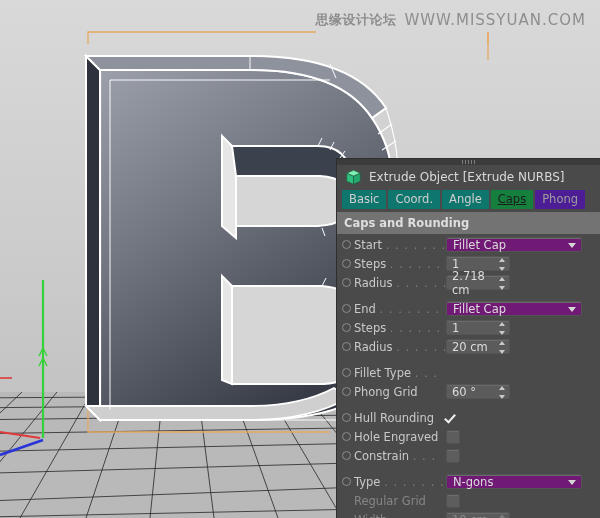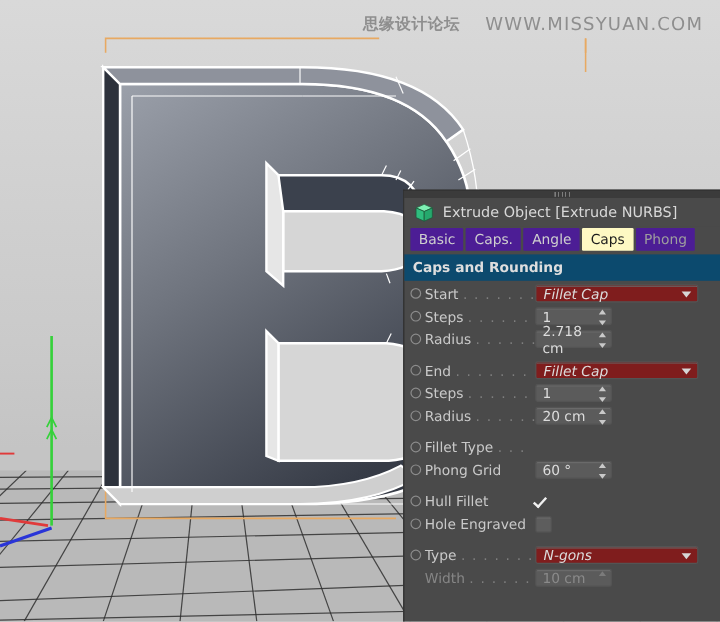--- a/index.html
+++ b/index.html
@@ -17,60 +17,60 @@
     background:#b9b9b9;overflow:hidden;}
   .floor svg{position:absolute;left:0;top:0;}
 
   
   .gizmo{position:absolute;left:0;top:280px;width:140px;height:200px;}
 
   
   .letterwrap{position:absolute;left:0;top:0;width:600px;height:518px;}
 
   
-  .watermark{position:absolute;top:11px;right:14px;display:flex;align-items:center;gap:21px;
+  .watermark{position:absolute;top:11px;right:14px;display:flex;align-items:center;gap:8px;
     color:#8e8e8e;letter-spacing:.5px;}
   .wm-cn{font-size:13px;font-weight:bold;}
   .wm-en{font-size:15px;letter-spacing:1px;}
 
   
   .panel{position:absolute;left:336px;top:158px;width:264px;height:360px;
     background:#4a4a4a;color:#d3d3d3;font-size:11.5px;
     border-top:1px solid #2e2e2e;border-left:1px solid #2e2e2e;}
   .panel-grip{position:absolute;left:0;top:0;width:264px;height:6px;background:#3b3b3b;}
   .panel-grip i{position:absolute;left:50%;top:1px;margin-left:-7px;width:14px;height:4px;
     background:repeating-linear-gradient(90deg,#7d7d7d 0 1px,transparent 1px 3px);}
   .titlebar{display:flex;align-items:center;gap:7px;height:24px;padding:0 16px 0 8px;
     margin-top:6px;background:#4a4a4a;}
   .title-text{font-size:12px;color:#d8d8d8;white-space:nowrap;}
   .cube-icon{width:17px;height:17px;flex:0 0 17px;}
 
   .tabs{display:flex;gap:2px;padding:1px 4px 3px 5px;background:#4a4a4a;}
-  .tab{padding:2px 7px 3px;background:#4c1d95;color:#cfcfcf;font-size:11.5px;
+  .tab{padding:2px 7px 3px;background:#0f766e;color:#cfcfcf;font-size:11.5px;
     border-radius:1px;line-height:14px;}
-  .tab.active{background:#fef9c3;color:#1c1c1c;}
+  .tab.active{background:#15803d;color:#1c1c1c;text-decoration:underline;}
   .tab.dim{background:#4c1d95;color:#9e9e9e;}
 
   .grouphead{padding:4px 0 4px 7px;font-size:11.5px;font-weight:bold;color:#dedede;
-    background:#0c4a6e;}
+    background:#737373;}
 
   .rows{padding:1px 0 0 0;}
   .row{display:flex;align-items:center;height:19px;padding-left:5px;}
   .row.gap{margin-top:7px;}
   .dot{width:7px;height:7px;flex:0 0 7px;margin-right:3px;
     border:1px solid #8c8c8c;border-radius:50%;background:transparent;}
   .dot.off{border-color:#6b6b6b;}
   .lbl{flex:0 0 92px;color:#c9c9c9;white-space:nowrap;overflow:hidden;font-size:11.5px;}
   .lbl.disabled{color:#868686;}
   .lbl .dots{color:#7f7f7f;letter-spacing:1px;}
 
-  .combo{position:relative;height:15px;background:#7f1d1d;border:1px solid #545454;
+  .combo{position:relative;height:15px;background:#701a75;border:1px solid #545454;
     border-radius:2px;display:flex;align-items:center;padding:0 18px 0 6px;
     color:#dcdcdc;font-size:11.5px;width:136px;box-sizing:border-box;
-    box-shadow:inset 0 1px 0 #6a6a6a;font-style:italic;}
+    box-shadow:inset 0 1px 0 #6a6a6a;}
   .combo .arrow{position:absolute;right:5px;top:5px;width:0;height:0;
     border-left:4px solid transparent;border-right:4px solid transparent;border-top:5px solid #d6d6d6;}
 
   .num{position:relative;height:15px;background:#5b5b5b;border:1px solid #545454;
     border-radius:2px;display:flex;align-items:center;padding:0 16px 0 5px;
     color:#dcdcdc;font-size:11.5px;width:64px;box-sizing:border-box;
     box-shadow:inset 0 1px 0 #6a6a6a;}
   .num.disabled{color:#8a8a8a;}
   .spin{position:absolute;right:4px;top:1px;width:7px;height:13px;
     display:flex;flex-direction:column;align-items:center;justify-content:space-between;}
@@ -238,21 +238,21 @@
       <svg class="cube-icon" viewBox="0 0 20 20">
         <polygon points="10,1.5 18,5 10,8.5 2,5" fill="#7ef0b4" stroke="#2a6b48" stroke-width="0.8"></polygon>
         <polygon points="2,5 10,8.5 10,18 2,14.5" fill="#2fbd7e" stroke="#1d5b3c" stroke-width="0.8"></polygon>
         <polygon points="18,5 10,8.5 10,18 18,14.5" fill="#25a86d" stroke="#1d5b3c" stroke-width="0.8"></polygon>
       </svg>
       <span class="title-text">Extrude Object [Extrude NURBS]</span>
     </div>
 
     <div class="tabs">
         <div class="tab">Basic</div>
-        <div class="tab">Caps.</div>
+        <div class="tab">Coord.</div>
         <div class="tab">Angle</div>
         <div class="tab active">Caps</div>
         <div class="tab dim">Phong</div>
       </div>
 
     <div class="grouphead">Caps and Rounding</div>
 
     <div class="rows">
         <div class="row">
           <span class="dot"></span>
@@ -303,32 +303,42 @@
         <div class="row">
           <span class="dot"></span>
           <span class="lbl">Phong Grid</span>
           <div class="num">60 °<span class="spin">
               <span class="up"></span>
               <span class="dn"></span>
             </span></div>
         </div>
         <div class="row gap">
           <span class="dot"></span>
-          <span class="lbl">Hull Fillet</span>
+          <span class="lbl">Hull Rounding</span>
           <div class="chk on"></div>
         </div>
         <div class="row">
           <span class="dot"></span>
           <span class="lbl">Hole Engraved</span>
           <div class="chk"></div>
         </div>
+        <div class="row">
+          <span class="dot"></span>
+          <span class="lbl">Constrain <span class="dots">. . .</span></span>
+          <div class="chk"></div>
+        </div>
         <div class="row gap">
           <span class="dot"></span>
           <span class="lbl">Type <span class="dots">. . . . . . . .</span></span>
           <div class="combo">N-gons<span class="arrow"></span></div>
+        </div>
+        <div class="row">
+          <span class="dot off" style="visibility: hidden;"></span>
+          <span class="lbl disabled">Regular Grid</span>
+          <div class="chk"></div>
         </div>
         <div class="row">
           <span class="dot off" style="visibility: hidden;"></span>
           <span class="lbl disabled">Width <span class="dots">. . . . . .</span></span>
           <div class="num disabled">10 cm<span class="spin disabled">
               <span class="up"></span>
             </span></div>
         </div>
       </div>
   </div>

